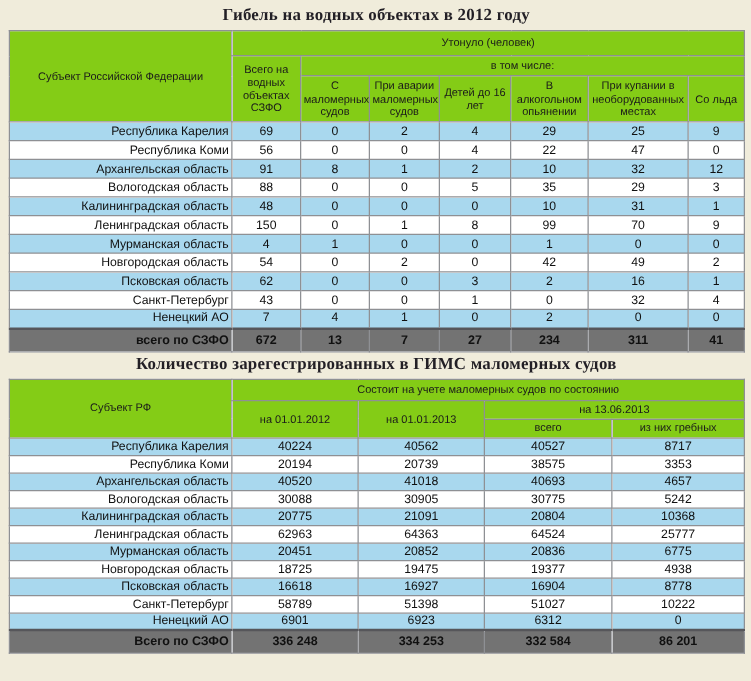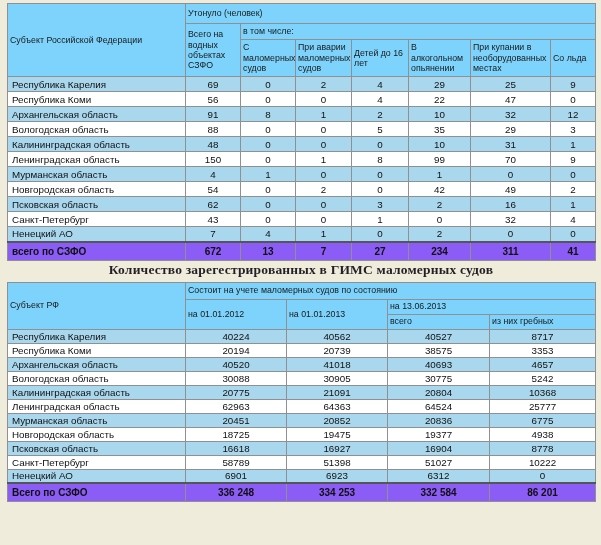--- a/index.html
+++ b/index.html
@@ -17,47 +17,48 @@
   }
   .title2{}
   table.tbl{
     border-collapse:collapse;table-layout:fixed;
     background:#fff;width:588px;
     border:1px solid #56565a;
   }
   .tbl th,.tbl td{border:1px solid #8e9094;overflow:hidden}
   .tbl th{
     font-weight:normal;font-size:8.8px;line-height:1.18;
-    text-align:left;vertical-align:middle;
-    padding:1px 2px;color:#1a1a1a;background:#7dd3fc;
+    text-align:center;vertical-align:middle;
+    padding:1px 2px;color:#1a1a1a;background:#84cc16;
   }
   .tbl td{
     font-size:9.8px;text-align:center;vertical-align:middle;
     color:#101010;padding:0 2px;white-space:nowrap;
   }
-  td.region{text-align:left;padding-left:4px}
+  td.region{text-align:right;padding-left:17px}
   tr.blue td{background:#a9d8ee}
   .t1 tr.hr1{height:20px}
   .t1 tr.hr2{height:16px}
   .t1 tr.hr3{height:37px}
   .t1 tbody tr{height:15px}
   .t2 tr.hr1{height:17px}
   .t2 tr.hr2{height:15px}
   .t2 tr.hr3{height:15px}
   .t2 tbody tr{height:14px}
   tr.total td{
     font-weight:bold;font-size:10px;
-    border-top:2px solid #56565a;height:17px;background:#8b5cf6;
+    border-top:2px solid #56565a;height:17px;background:#737373;
   }
 </style>
 </head>
 <body>
 
 <div class="page">
 
+  <div class="title">Гибель на водных объектах в 2012 году</div>
 
   <table class="tbl t1">
     <colgroup>
       <col style="width:178px">
         <col style="width:55px">
         <col style="width:55px">
         <col style="width:56px">
       <col style="width:57px">
         <col style="width:62px">
         <col style="width:80px">

